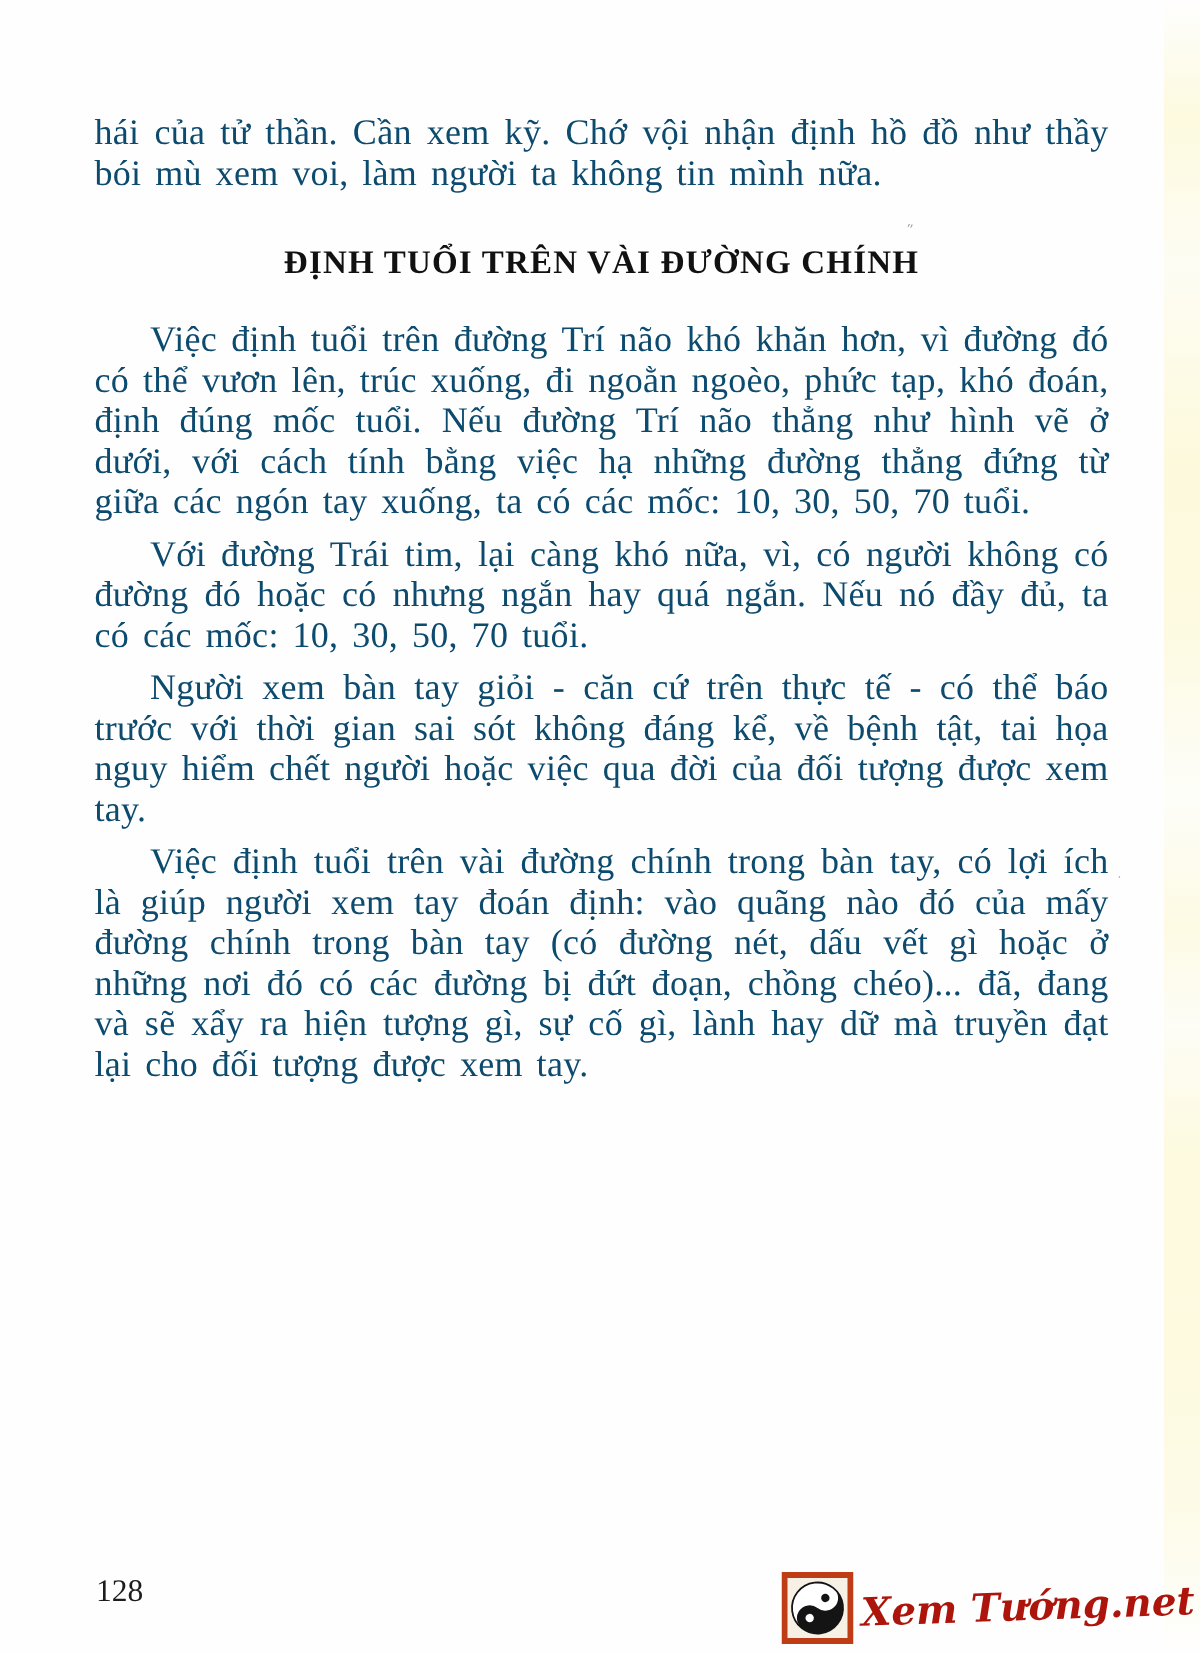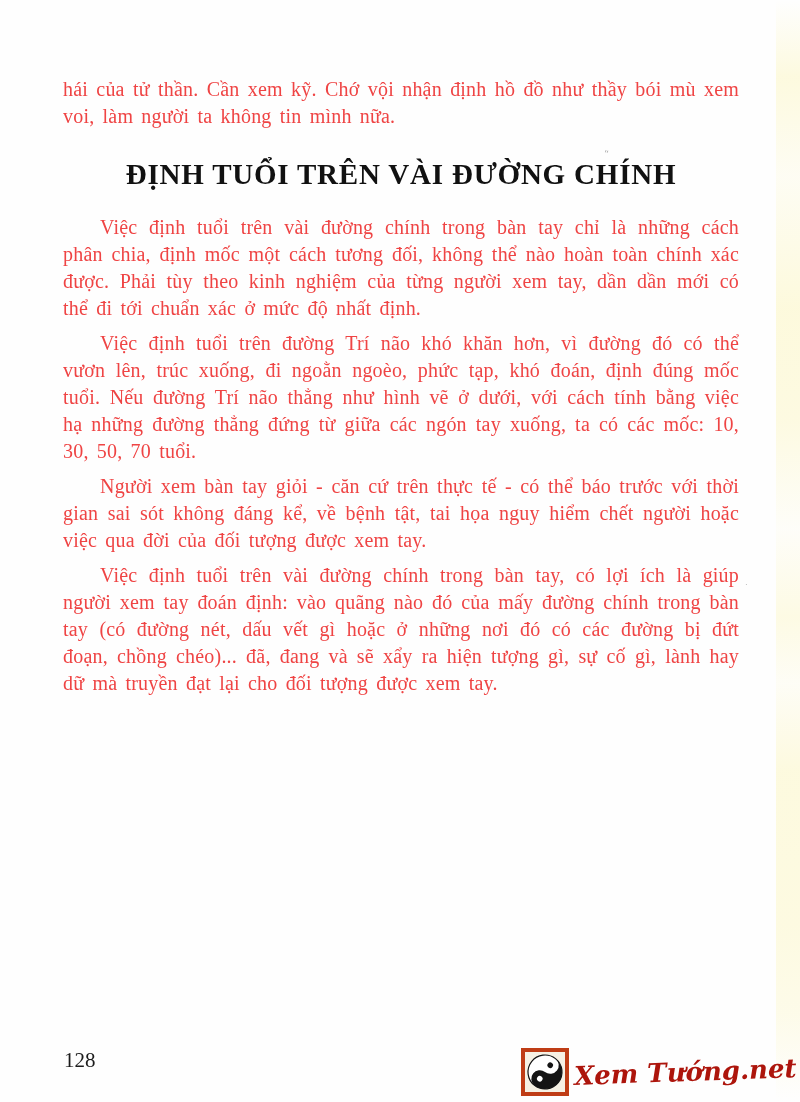--- a/index.html
+++ b/index.html
@@ -39,35 +39,35 @@
     );
   }
   .text-col {
     position: absolute;
     left: 63px;
     top: 76px;
     width: 676px;
   }
   p.body-text {
     margin: 0 0 8px 0;
-    font-size: 20px;
+    font-size: 24px;
     line-height: 27px;
     text-align: justify;
     text-indent: 37px;
     word-spacing: 3px;
     letter-spacing: 0.2px;
-    color: #ef4444;
+    color: #0c4a6e;
   }
   p.continuation {
     text-indent: 0;
     margin-bottom: 0;
   }
   h1.chapter-title {
     margin: 26px 0 21px 0;
-    font-size: 29px;
+    font-size: 22px;
     line-height: 37px;
     font-weight: bold;
     text-align: center;
     letter-spacing: 0.8px;
     color: #111;
   }
   h1.chapter-title span { display: block; }
   
   .speck {
     position: absolute;
@@ -117,22 +117,22 @@
   <div class="scan-band"></div>
 
   <div class="text-col">
 
     <p class="body-text continuation">hái của tử thần. Cần xem kỹ. Chớ vội nhận định hồ đồ như thầy bói mù xem voi, làm người ta không tin mình nữa.</p>
 
     <h1 class="chapter-title">
       <span>ĐỊNH TUỔI TRÊN VÀI ĐƯỜNG CHÍNH</span>
     </h1>
 
-    <p class="body-text">Việc định tuổi trên vài đường chính trong bàn tay chỉ là những cách phân chia, định mốc một cách tương đối, không thể nào hoàn toàn chính xác được. Phải tùy theo kinh nghiệm của từng người xem tay, dần dần mới có thể đi tới chuẩn xác ở mức độ nhất định.</p>
     <p class="body-text">Việc định tuổi trên đường Trí não khó khăn hơn, vì đường đó có thể vươn lên, trúc xuống, đi ngoằn ngoèo, phức tạp, khó đoán, định đúng mốc tuổi. Nếu đường Trí não thẳng như hình vẽ ở dưới, với cách tính bằng việc hạ những đường thẳng đứng từ giữa các ngón tay xuống, ta có các mốc: 10, 30, 50, 70 tuổi.</p>
+    <p class="body-text">Với đường Trái tim, lại càng khó nữa, vì, có người không có đường đó hoặc có nhưng ngắn hay quá ngắn. Nếu nó đầy đủ, ta có các mốc: 10, 30, 50, 70 tuổi.</p>
     <p class="body-text">Người xem bàn tay giỏi - căn cứ trên thực tế - có thể báo trước với thời gian sai sót không đáng kể, về bệnh tật, tai họa nguy hiểm chết người hoặc việc qua đời của đối tượng được xem tay.</p>
     <p class="body-text">Việc định tuổi trên vài đường chính trong bàn tay, có lợi ích là giúp người xem tay đoán định: vào quãng nào đó của mấy đường chính trong bàn tay (có đường nét, dấu vết gì hoặc ở những nơi đó có các đường bị đứt đoạn, chồng chéo)... đã, đang và sẽ xẩy ra hiện tượng gì, sự cố gì, lành hay dữ mà truyền đạt lại cho đối tượng được xem tay.</p>
 
   </div>
 
   <span class="speck speck-1">″</span>
   <span class="speck speck-2">·</span>
 
   <span class="page-number">128</span>
 

